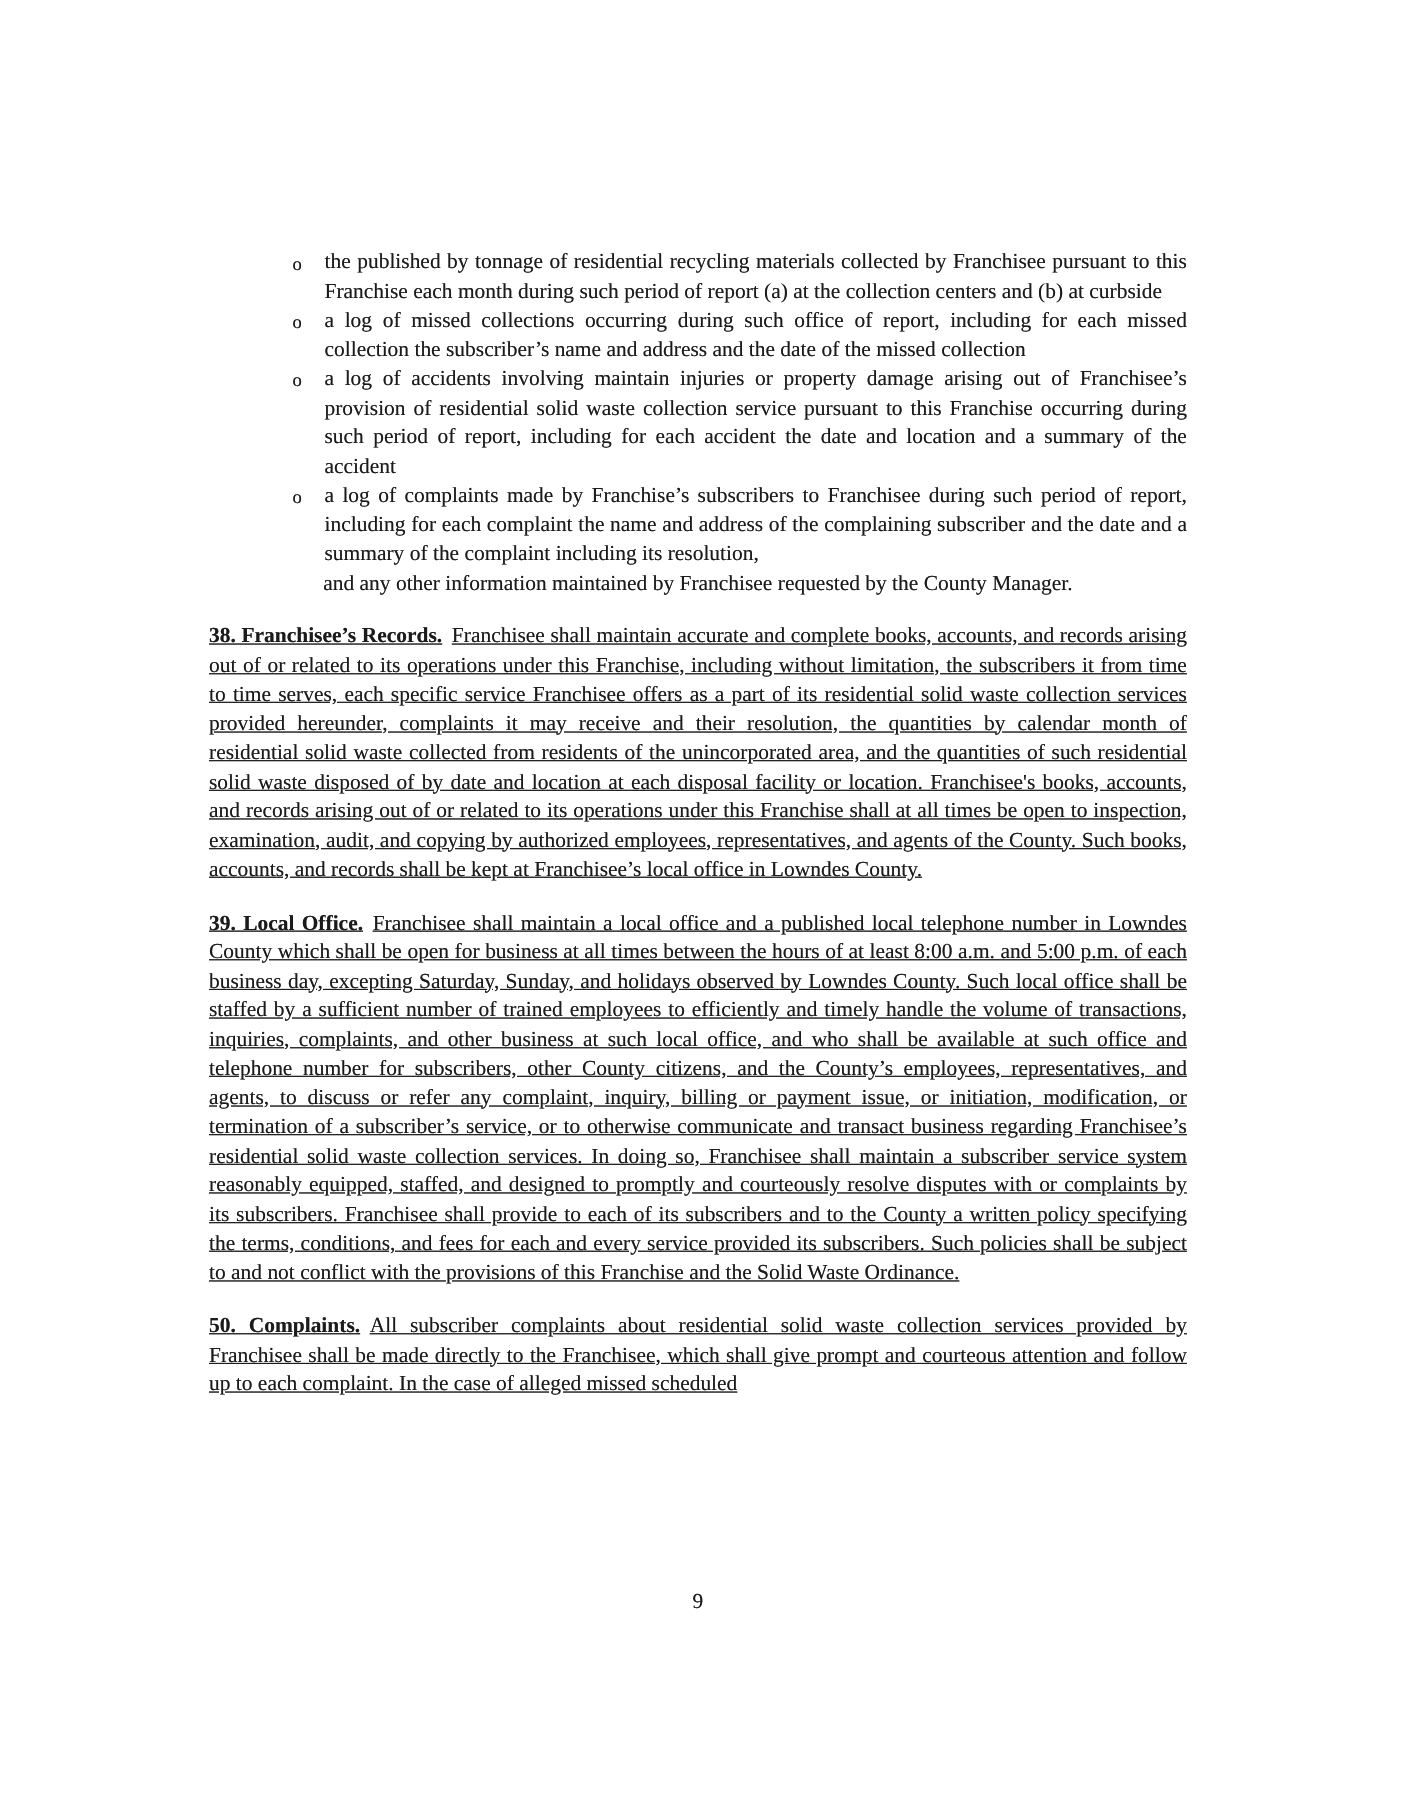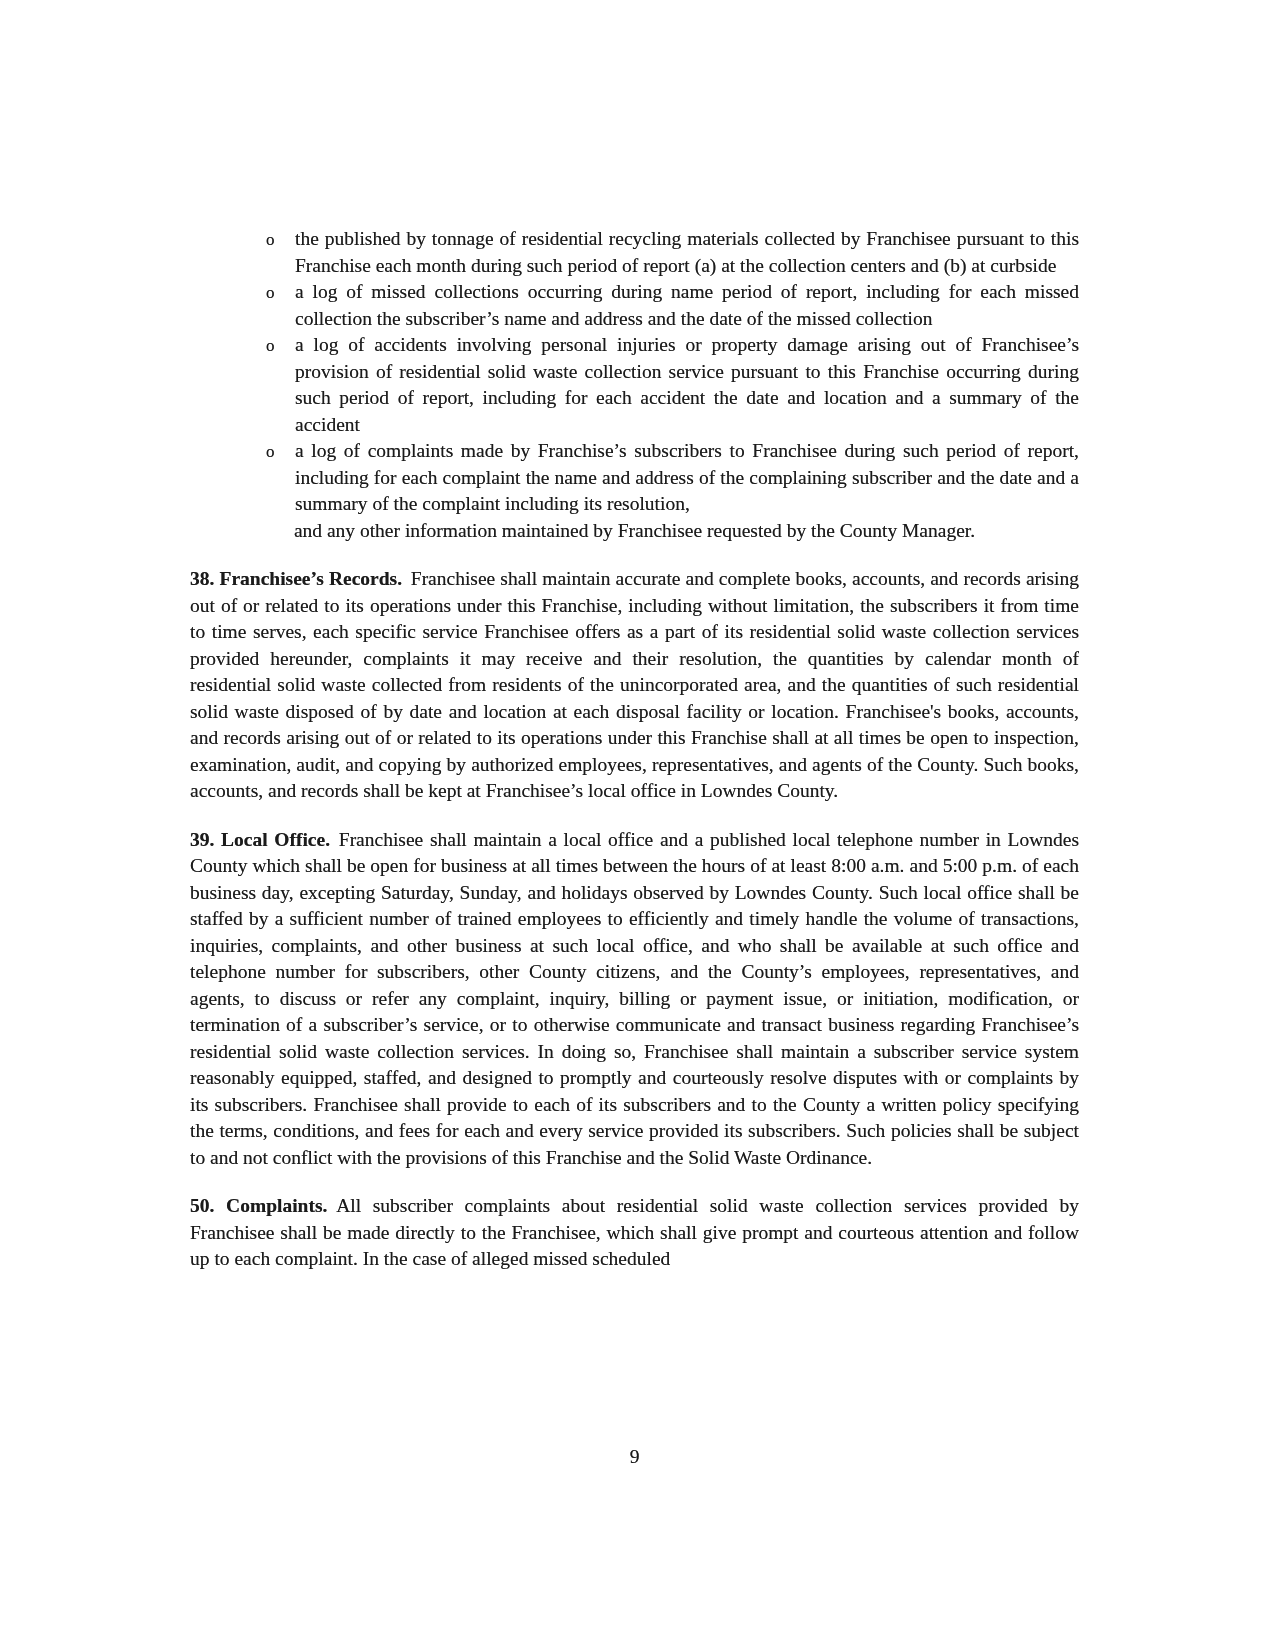--- a/index.html
+++ b/index.html
@@ -35,20 +35,21 @@
     left: 76px;
     top: 0.5px;
     font-size: 17px;
     line-height: 26.5px;
   }
   .continuation {
     text-align: center;
   }
   .para {
     margin: 22px 0 0 0;
+    text-decoration: underline;
   }
   .ptitle {
     font-weight: bold;
     margin-right: 0.45em;
   }
   .page-number {
     position: absolute;
     top: 1446px;
     left: 190px;
     width: 889px;
@@ -63,25 +64,25 @@
 <div class="page">
   <div class="content">
 
     <div class="bullet-list">
       <div class="bullet-item">
         <span class="marker">o</span>
         <span>the published by tonnage of residential recycling materials collected by Franchisee pursuant to this Franchise each month during such period of report (a) at the collection centers and (b) at curbside</span>
       </div>
       <div class="bullet-item">
         <span class="marker">o</span>
-        <span>a log of missed collections occurring during name period of report, including for each missed collection the subscriber’s name and address and the date of the missed collection</span>
+        <span>a log of missed collections occurring during such office of report, including for each missed collection the subscriber’s name and address and the date of the missed collection</span>
       </div>
       <div class="bullet-item">
         <span class="marker">o</span>
-        <span>a log of accidents involving personal injuries or property damage arising out of Franchisee’s provision of residential solid waste collection service pursuant to this Franchise occurring during such period of report, including for each accident the date and location and a summary of the accident</span>
+        <span>a log of accidents involving maintain injuries or property damage arising out of Franchisee’s provision of residential solid waste collection service pursuant to this Franchise occurring during such period of report, including for each accident the date and location and a summary of the accident</span>
       </div>
       <div class="bullet-item">
         <span class="marker">o</span>
         <span>a log of complaints made by Franchise’s subscribers to Franchisee during such period of report, including for each complaint the name and address of the complaining subscriber and the date and a summary of the complaint including its resolution,</span>
       </div>
     </div>
 
     <div class="continuation">and any other information maintained by Franchisee requested by the County Manager.</div>
 
     <p class="para">

